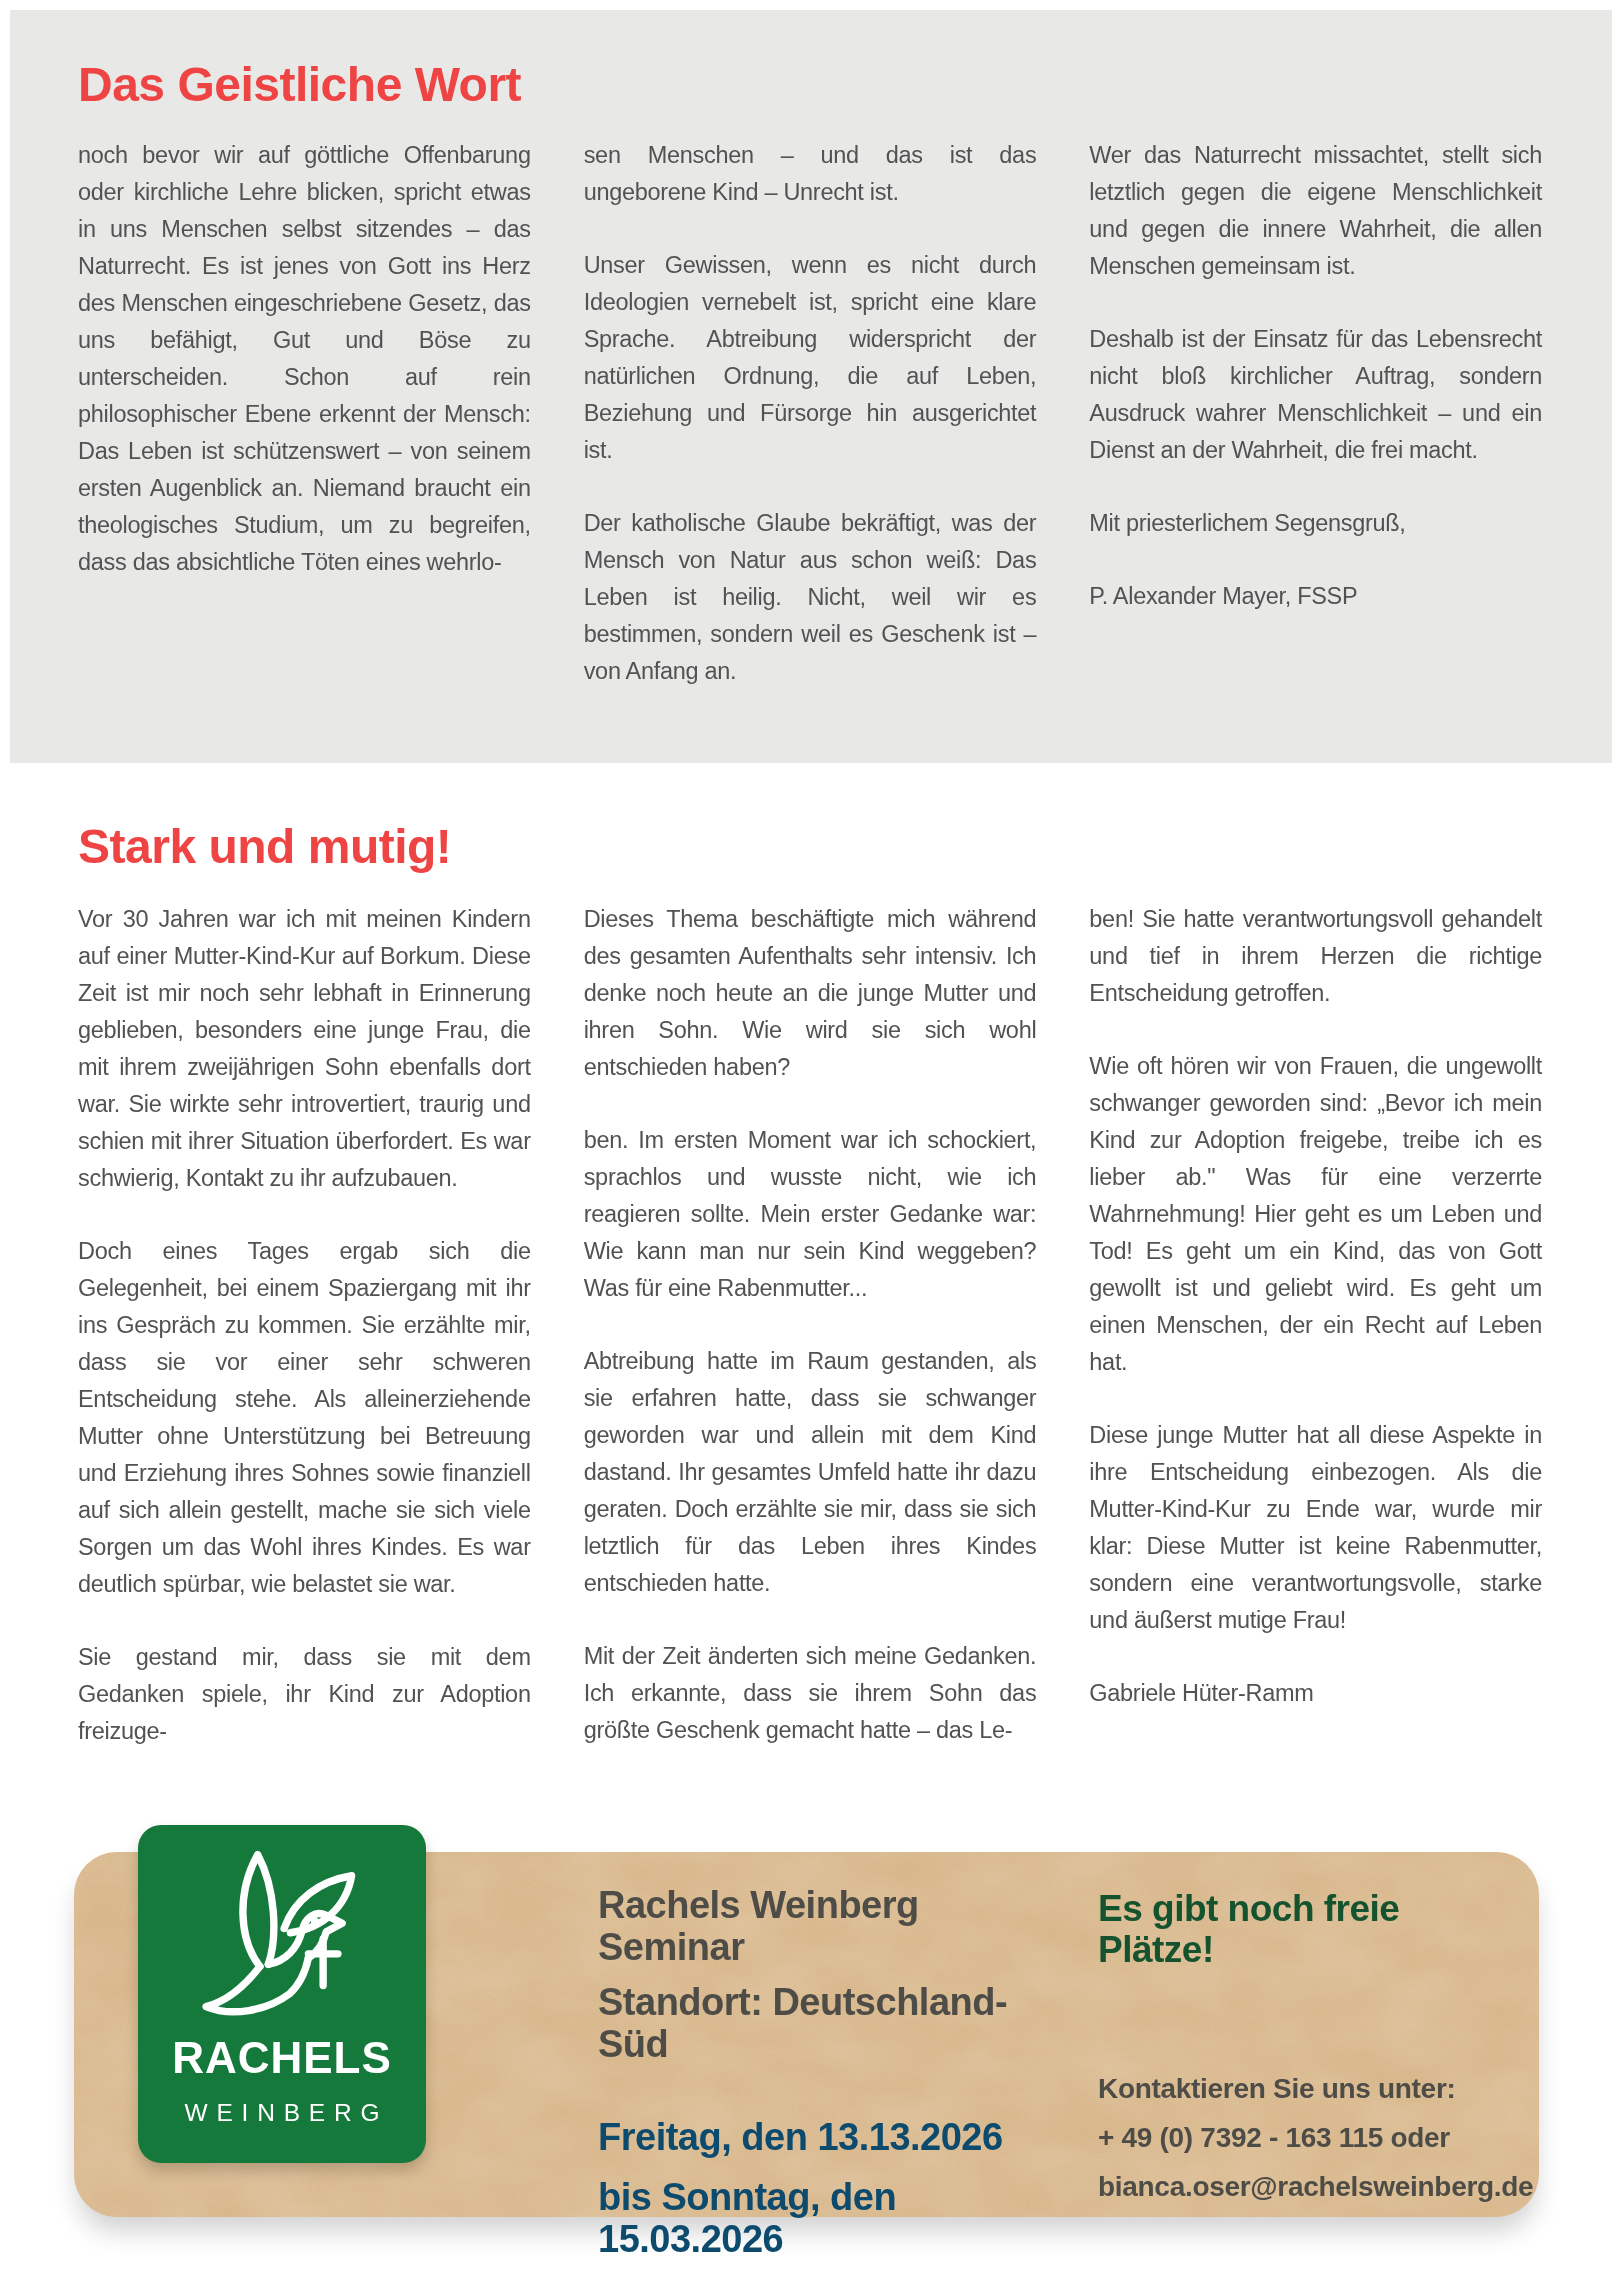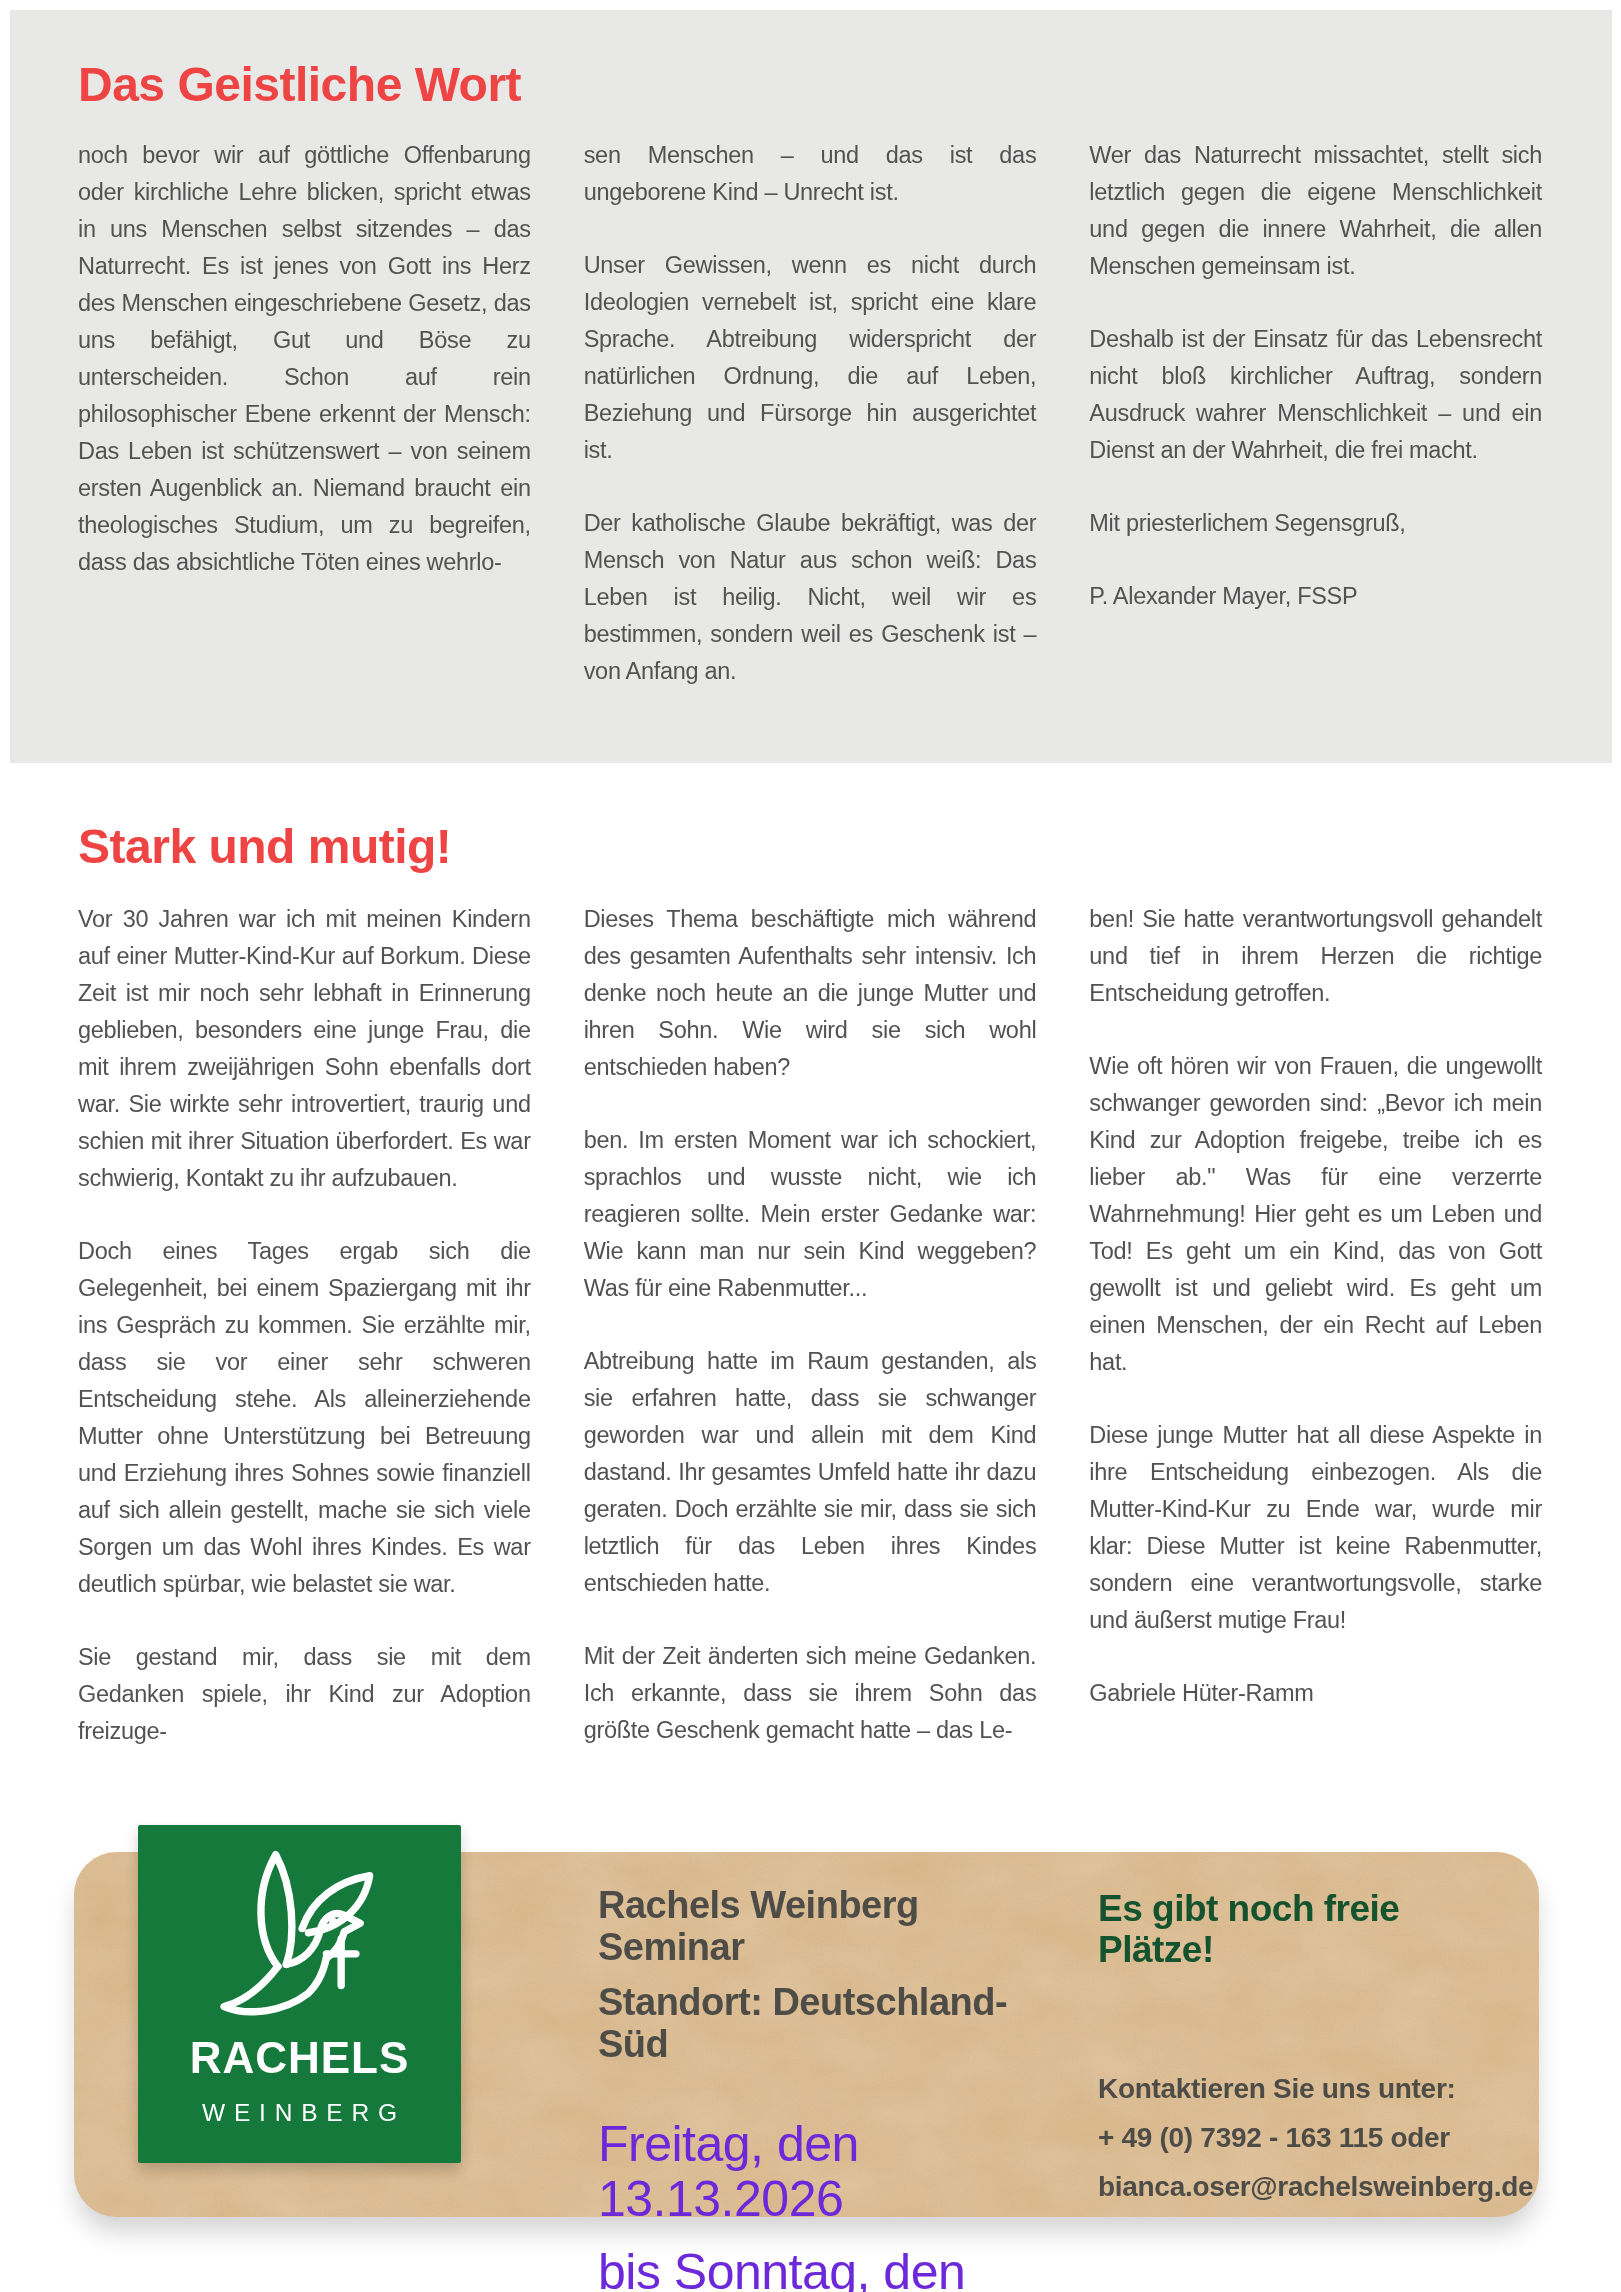--- a/index.html
+++ b/index.html
@@ -68,23 +68,23 @@
     position: absolute; inset: 0;
     width: 100%; height: 100%;
     border-radius: inherit;
     overflow: hidden;
     pointer-events: none;
   }
 
   .logo-card {
     position: absolute;
     left: 64px; top: -27.4px;
-    width: 323px; height: 338px;
+    width: 288px; height: 338px;
     background: #15793c;
-    border-radius: 2px;
+    border-radius: 23px;
     box-shadow: 0 7.8px 13.7px rgba(0,0,0,0.18);
     display: flex;
     flex-direction: column;
     align-items: center;
   }
   .logo-card .dove { margin-top: 17.6px; }
   .logo-brand {
     color: #ffffff;
     font-weight: bold;
     font-size: 44px;
@@ -110,24 +110,24 @@
     margin: 0 0 13.7px 0;
     font-size: 38px;
     font-weight: bold;
     letter-spacing: -0.5px;
     color: #4e4c47;
     line-height: 1.1;
   }
   .banner-mid .dates { margin-top: 51px; }
   .banner-mid .date-line {
     margin: 0 0 18.6px 0;
-    font-size: 50px;
-    font-weight: normal;
-    letter-spacing: -0.5px;
-    color: #6d28d9;
+    font-size: 38px;
+    font-weight: bold;
+    letter-spacing: -0.5px;
+    color: #0c4a6e;
     line-height: 1.1;
   }
 
   .banner-right {
     position: absolute;
     left: 1024px; top: 37px;
     width: 421px;
   }
   .banner-right .availability {
     margin: 0;

